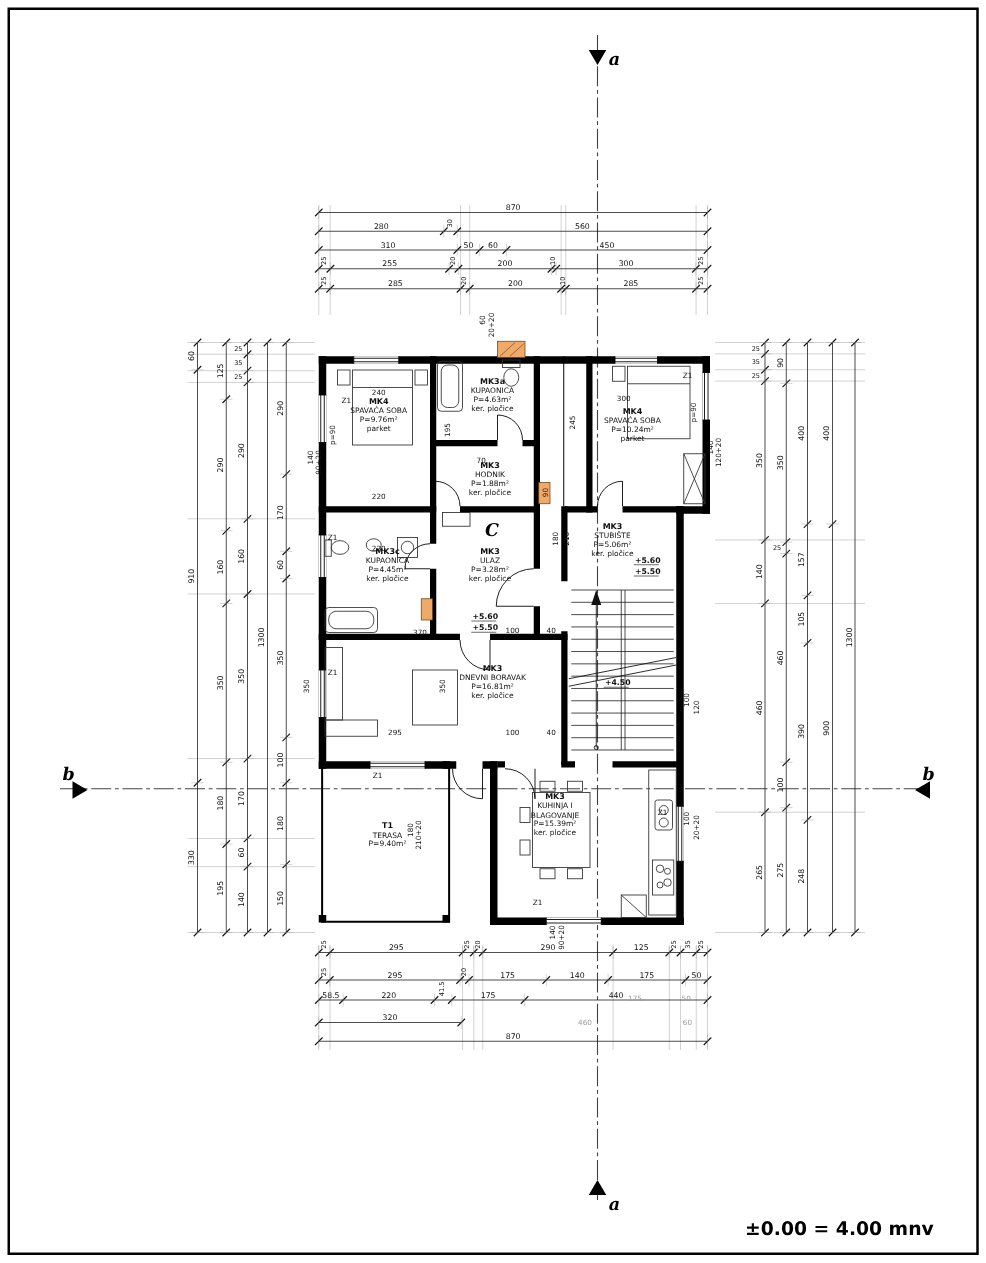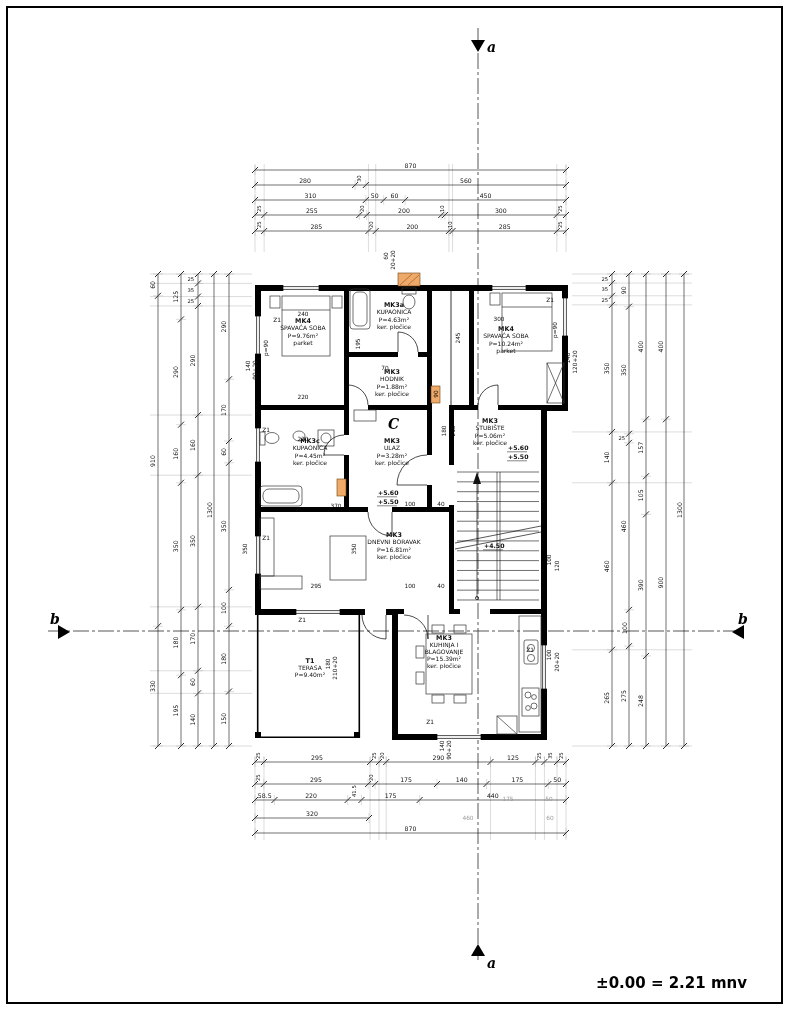--- a/index.html
+++ b/index.html
@@ -655,14 +655,14 @@
         <text x="337" y="668" font-size="5.8" text-anchor="middle" fill="#111" transform="rotate(-90 337 668)">210+20</text>
         <text x="268" y="348" font-size="5.8" text-anchor="middle" fill="#111" transform="rotate(-90 268 348)">p=90</text>
         <text x="557" y="330" font-size="5.8" text-anchor="middle" fill="#111" transform="rotate(-90 557 330)">p=90</text>
         <text x="508" y="801" font-size="5.8" text-anchor="middle" fill="#9b9b9b">175</text>
         <text x="549" y="801" font-size="5.8" text-anchor="middle" fill="#9b9b9b">50</text>
         <text x="468" y="820" font-size="5.8" text-anchor="middle" fill="#9b9b9b">460</text>
         <text x="550" y="820" font-size="5.8" text-anchor="middle" fill="#9b9b9b">60</text>
       </g>
   </svg>
 
-  <div id="note">±0.00 = 2.21 mnv</div>
+  <div id="note">±0.00 = 4.00 mnv</div>
 </div>
 
 </body></html>

